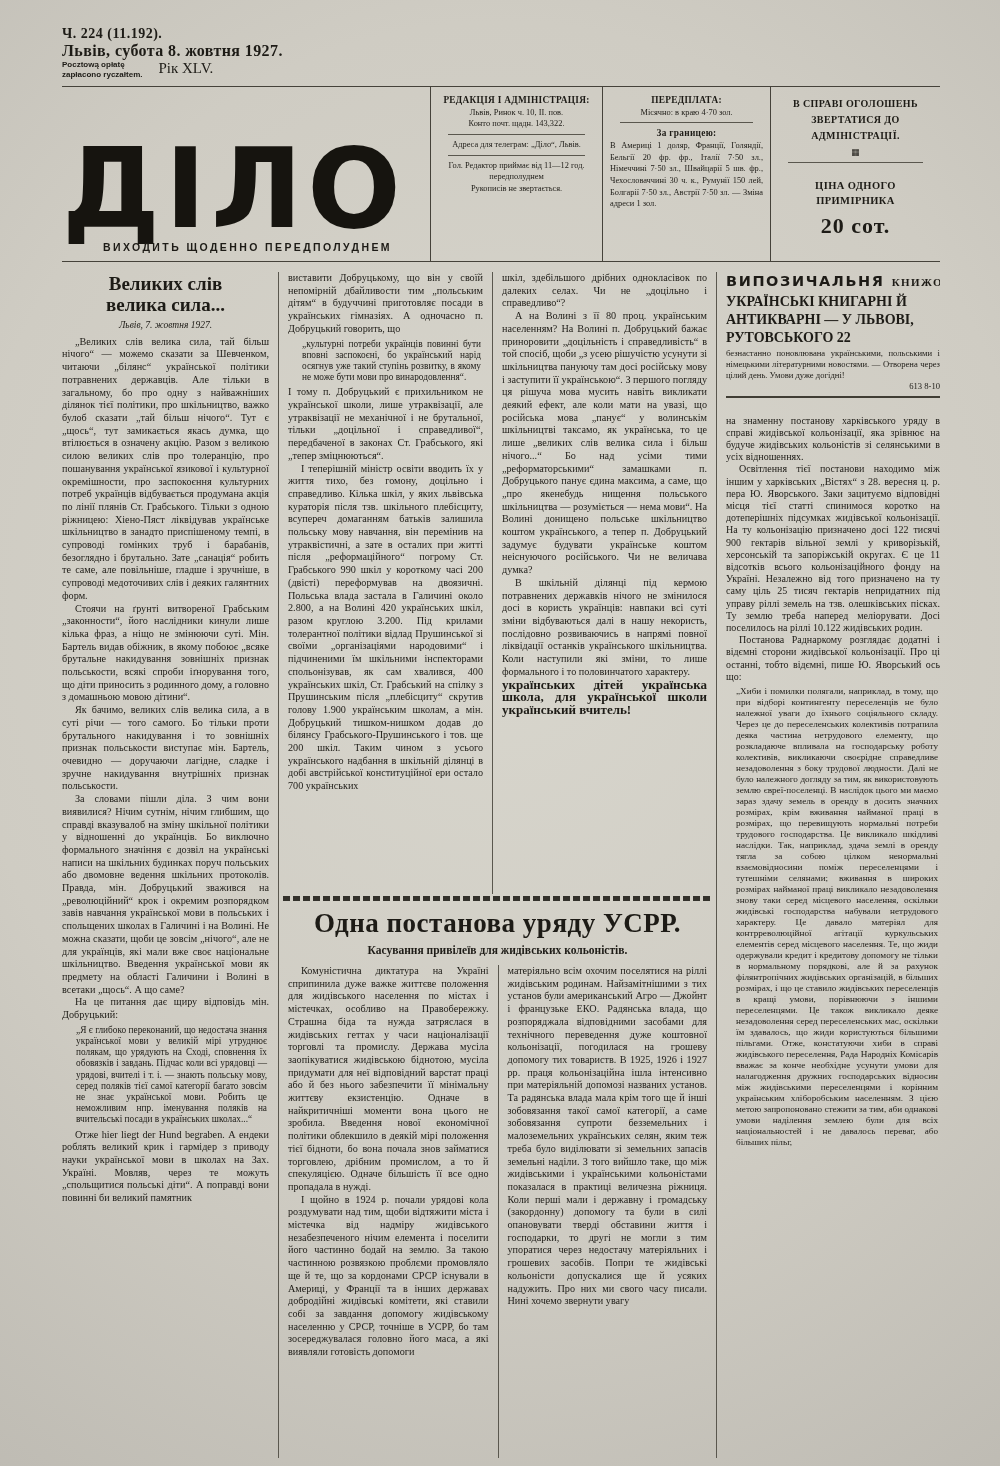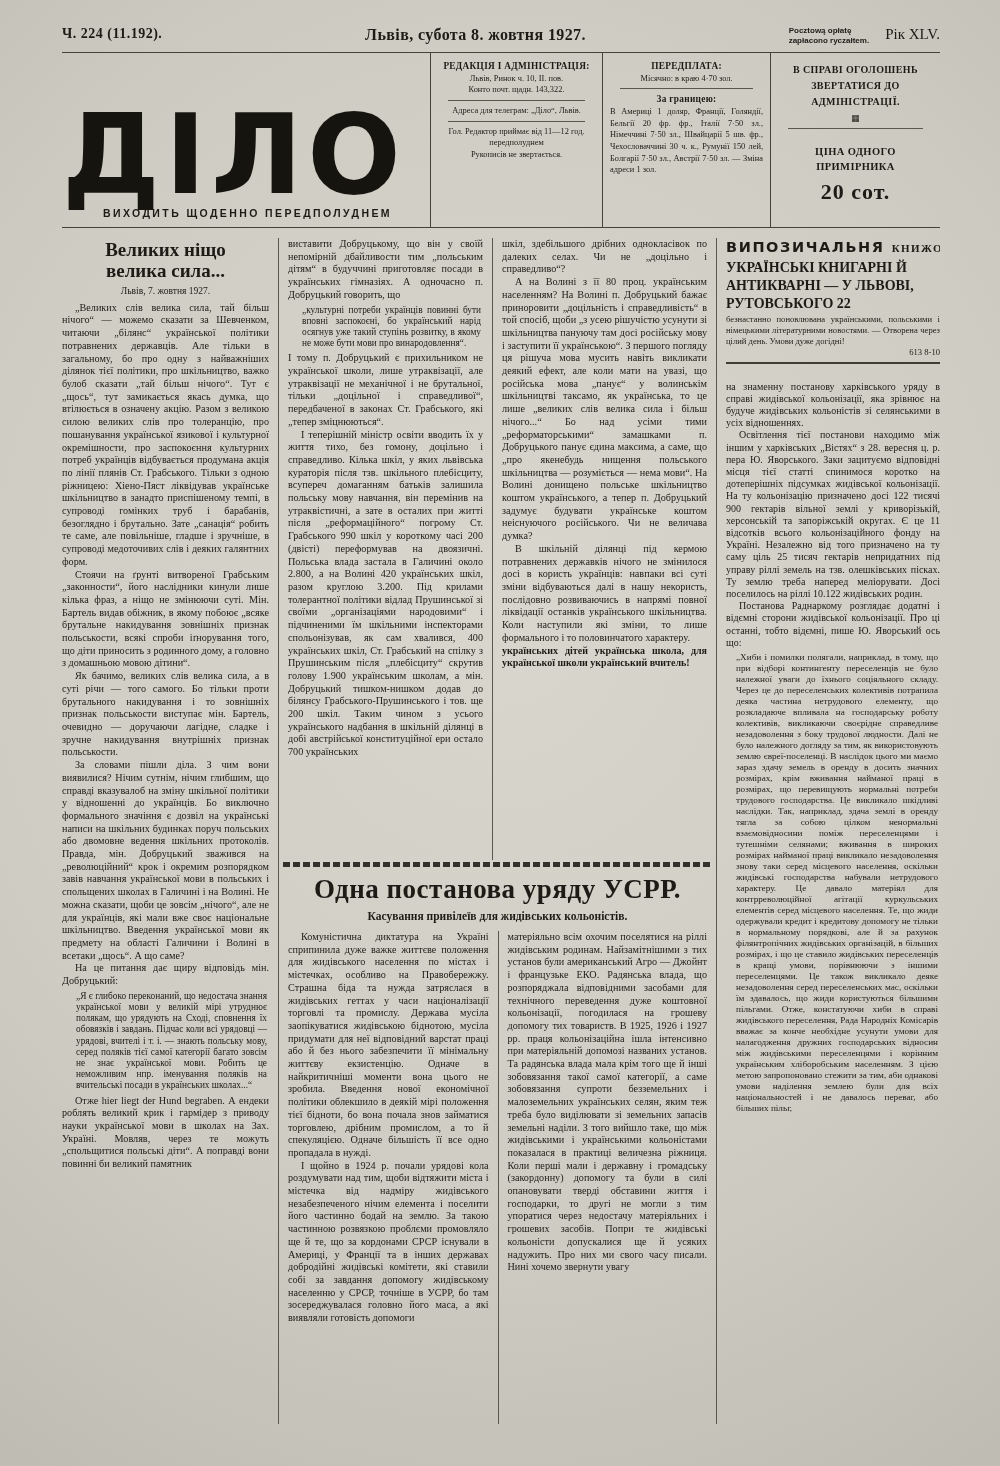--- a/index.html
+++ b/index.html
@@ -9,21 +9,21 @@
     color:#1d1b16;
     background:#9b9992;
   }
   .page {
     width:1000px; height:1466px; position:relative; overflow:hidden;
     background: radial-gradient(ellipse 120% 90% at 50% 42%, #d8d6cd 0%, #cfccc3 45%, #bdbab2 80%, #a09e97 100%);
   }
   .inner { position:absolute; left:62px; top:22px; width:878px; }
 
   
-  .topstrip { display:flex; align-items:flex-start; justify-content:space-between; padding:4px 0 6px; }
+  .topstrip { display:flex; align-items:flex-start; justify-content:space-between; padding:4px 0 6px;flex-direction:column; }
   .issue { font-size:14px; font-weight:bold; letter-spacing:.5px; }
   .dateline { font-size:16px; font-weight:bold; letter-spacing:.4px; }
   .tr-right { display:flex; gap:16px; align-items:flex-start; }
   .postal { font-size:8px; font-weight:bold; line-height:1.25; font-family:"Liberation Sans", sans-serif; }
   .year { font-size:15px; font-weight:normal; }
 
   
   .masthead { display:flex; border-top:1px solid #45423a; border-bottom:1px solid #45423a; height:176px; }
   .logo-cell { width:368px; padding:6px 8px 8px 0; display:flex; flex-direction:column; justify-content:flex-end; }
   .logo { font-family:"DejaVu Sans", sans-serif; font-weight:bold; font-size:110px; line-height:.95; letter-spacing:5px; color:#16140f; }
@@ -45,25 +45,25 @@
   .col { padding:0 9px; overflow:hidden; }
   .col1 { grid-column:1; grid-row:1 / 3; padding-left:0; }
   .col2top { grid-column:2; grid-row:1; border-left:1px solid #5a574e; }
   .col3top { grid-column:3; grid-row:1; border-left:1px solid #5a574e; }
   .article2 { grid-column:2 / 4; grid-row:2; border-left:1px solid #5a574e; overflow:hidden; display:flex; flex-direction:column; }
   .col4 { grid-column:4; grid-row:1 / 3; border-left:1px solid #5a574e; padding-right:0; }
 
   .para { font-size:10.2px; line-height:12.7px; text-align:justify; text-indent:13px; }
   .quote { display:block; font-size:9.3px; line-height:11.2px; text-align:justify; margin:3px 0 3px 14px; padding-right:2px; }
   .first-noindent .para:first-child { text-indent:0; }
-  .bold-line { font-size:10px; line-height:12.7px; font-weight:bold; text-align:justify; }
+  .bold-line { font-size:13px; line-height:12.7px; font-weight:bold; text-align:justify; }
 
   .a1-title { text-align:center; font-size:19px; line-height:1.1; margin:2px 0 4px; font-weight:bold; }
   .a1-title .tl { display:block; }
-  .a1-dateline { text-align:center; font-size:9.5px; margin-bottom:6px; }
+  .a1-dateline { text-align:center; font-style:italic; font-size:9.5px; margin-bottom:6px; }
 
   .ornament-rule { height:5px; margin:2px 4px 7px; background:repeating-linear-gradient(90deg,#33312b 0 7px, transparent 7px 10px); flex:0 0 auto; }
   .a2-title { text-align:center; font-size:27px; font-weight:bold; letter-spacing:.5px; margin:0 0 5px; flex:0 0 auto; }
   .a2-subtitle { text-align:center; font-weight:bold; font-size:11.5px; margin-bottom:9px; flex:0 0 auto; }
   .a2-cols { display:flex; flex:1; min-height:0; }
   .a2-col { width:50%; padding:0 9px; overflow:hidden; }
   .a2-col.right { border-left:1px solid #5a574e; }
 
   .lend-ad { border-bottom:2px solid #403d34; padding:1px 0 5px; margin-bottom:17px; }
   .lend-title { display:flex; align-items:baseline; gap:7px; }
@@ -124,21 +124,21 @@
         <hr class="mh-rule">
         <div class="price-label">ЦІНА ОДНОГО ПРИМІРНИКА</div>
         <div class="price">20 сот.</div>
       </div>
     </div>
 
     <main class="content">
 
       <section class="col col1">
         <h2 class="a1-title">
-          <span class="tl">Великих ніщо</span>
+          <span class="tl">Великих слів</span>
           <span class="tl">велика сила...</span>
         </h2>
         <div class="a1-dateline">Львів, 7. жовтня 1927.</div>
         <div class="paras">
             <p class="para">„Великих слів велика сила, тай більш нічого“ — можемо сказати за Шевченком, читаючи „білянс“ української політики потравнених державців. Але тільки в загальному, бо про одну з найважніших ділянок тієї політики, про шкільництво, важко булоб сказати „тай більш нічого“. Тут є „щось“, тут замикається якась думка, що втілюється в означену акцію. Разом з великою силою великих слів про толеранцію, про пошанування української язикової і культурної окремішности, про заспокоєння культурних потреб українців відбувається продумана акція по лінії плянів Ст. Грабського. Тільки з одною ріжницею: Хіено-Пяст ліквідував українське шкільництво в занадто приспішеному темпі, в супроводі гомінких труб і барабанів, безоглядно і брутально. Зате „санація“ робить те саме, але повільніше, гладше і зручніше, в супроводі медоточивих слів і деяких галянтних форм.</p>
             <p class="para">Стоячи на ґрунті витвореної Грабським „законности“, його наслідники кинули лише кілька фраз, а ніщо не змінюючи суті. Мін. Бартель видав обіжник, в якому побоює „всяке брутальне накидування зовнішніх признак польськости, всякі спроби іґнорування того, що діти приносить з родинного дому, а головно з домашньою мовою дітини“.</p>
             <p class="para">Як бачимо, великих слів велика сила, а в суті річи — того самого. Бо тільки проти брутального накидування і то зовнішніх признак польськости виступає мін. Бартель, очевидно — доручаючи лагідне, сладке і зручне накидування внутрішніх признак польськости.</p>
             <p class="para">За словами пішли діла. З чим вони виявилися? Нічим сутнім, нічим глибшим, що справді вказувалоб на зміну шкільної політики у відношенні до українців. Бо виключно формального значіння є дозвіл на українські написи на шкільних будинках поруч польських або двомовне ведення шкільних протоколів. Правда, мін. Добруцький зважився на „революційний“ крок і окремим розпорядком завів навчання української мови в польських і спольщених школах в Галичині і на Волині. Не можна сказати, щоби це зовсім „нічого“, але не для українців, які мали вже своє національне шкільництво. Введення української мови як предмету на області Галичини і Волині в всетаки „щось“. А що саме?</p>
             <p class="para">На це питання дає щиру відповідь мін. Добруцький:</p>
           </div>

